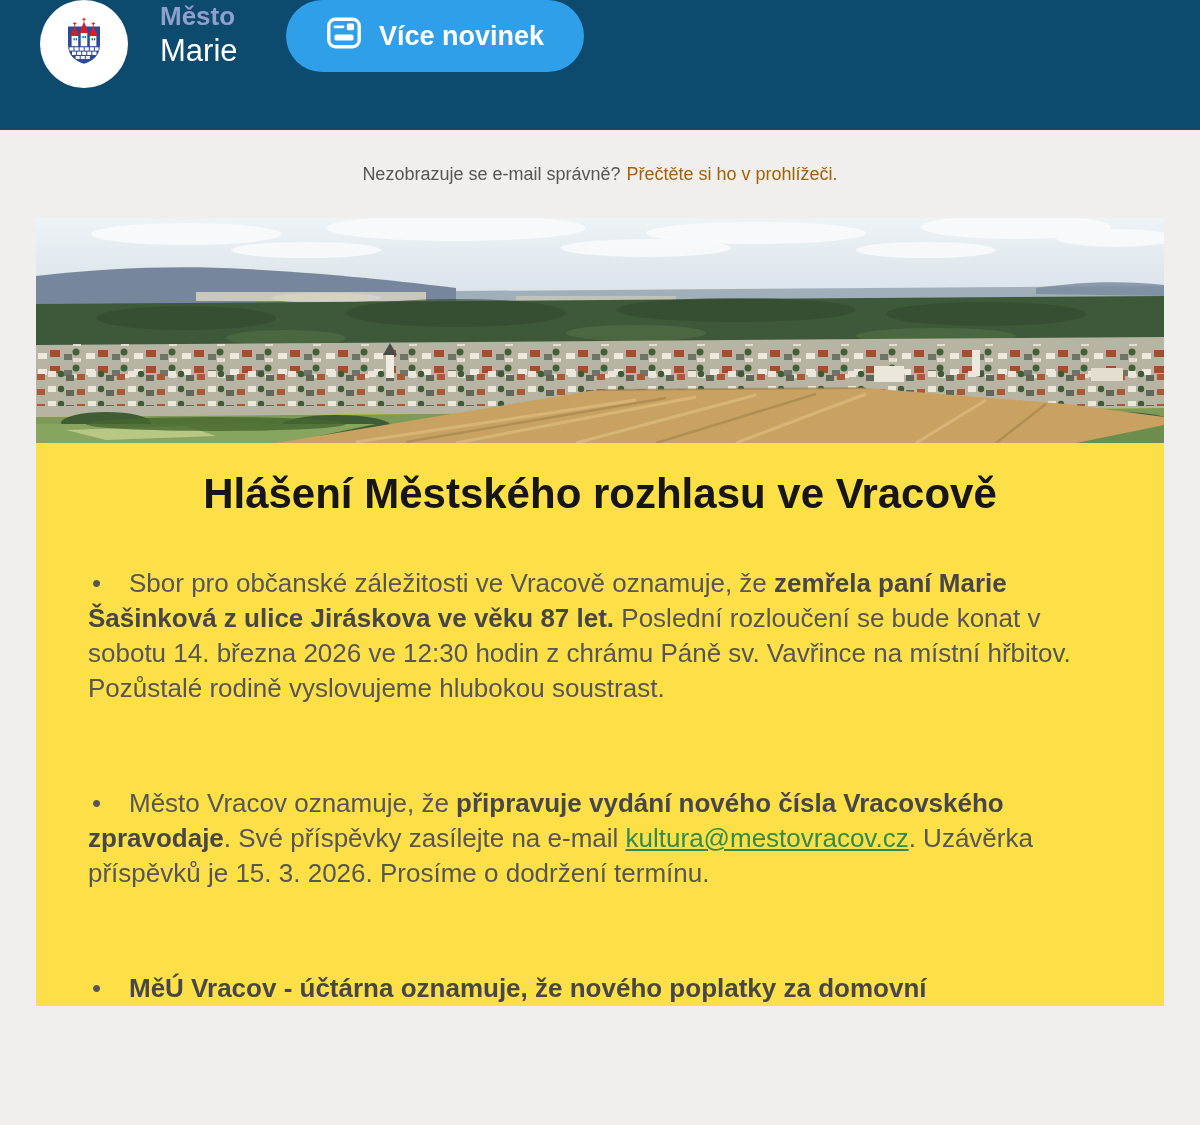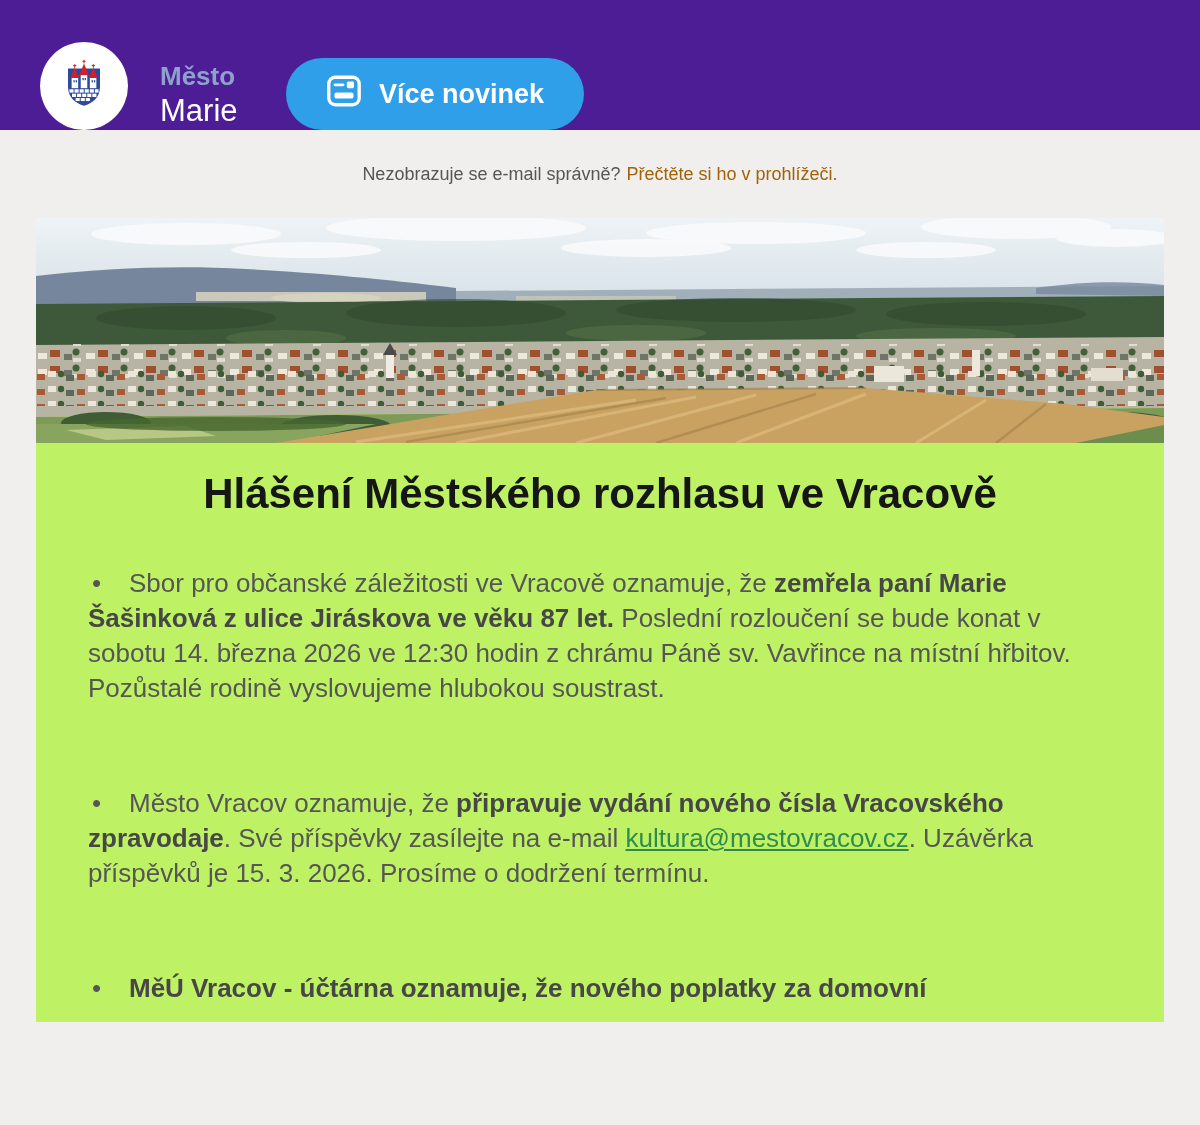--- a/index.html
+++ b/index.html
@@ -5,22 +5,22 @@
   * { margin:0; padding:0; box-sizing:border-box; }
   html,body { background:#f0efed; }
   body { font-family:"Liberation Sans", sans-serif; }
   .viewport{
     width:1200px; height:1125px; overflow:hidden; margin:0 auto;
     background:#f0efed; position:relative;
   }
 
   
   .topbar{
-    height:130px; background:#4c1d95;
-    display:flex; align-items:flex-end;
+    height:130px; background:#0c4a6e;
+    display:flex; align-items:flex-start;
     padding:0 37px 0 40px;
   }
   .logo-circle{
     width:88px; height:88px; border-radius:50%; background:#ffffff;
     display:flex; align-items:center; justify-content:center;
     flex:0 0 auto;
   }
   .org{ margin-left:32px; }
   .org-label{ color:#8fa0cc; font-size:26px; font-weight:bold; line-height:32px; }
   .org-name{ color:#ffffff; font-size:31px; line-height:38px; font-weight:normal; }
@@ -39,31 +39,31 @@
 
   
   .browser-strip{
     height:88px; background:#f0efed;
     display:flex; align-items:center; justify-content:center;
     font-size:18px; color:#565656;
   }
   .browser-strip a{ color:#a16207; margin-left:6px; cursor:pointer; }
 
   
-  .card{ width:1128px; margin:0 auto; background:#bef264; }
+  .card{ width:1128px; margin:0 auto; background:#fde047; }
   .hero{ width:1128px; height:225px; overflow:hidden; }
   .hero svg{ display:block; }
 
   .title{
     margin:25px 30px 0; text-align:center;
     font-size:42px; line-height:52px; font-weight:bold; color:#161616;
   }
   .title .tl{ display:block; }
 
-  .content{ padding:46px 52px 16px; }
+  .content{ padding:46px 52px 0; }
   .bullet{
     font-size:26px; line-height:35px; color:#565656;
     margin:0 0 80px;
   }
   .bullet::before{
     content:"\2022";
     display:inline-block; width:37px; padding-left:4px; color:#565656;
   }
   .bullet b{ color:#474747; }
   .bullet:last-child{ margin-bottom:0; }

